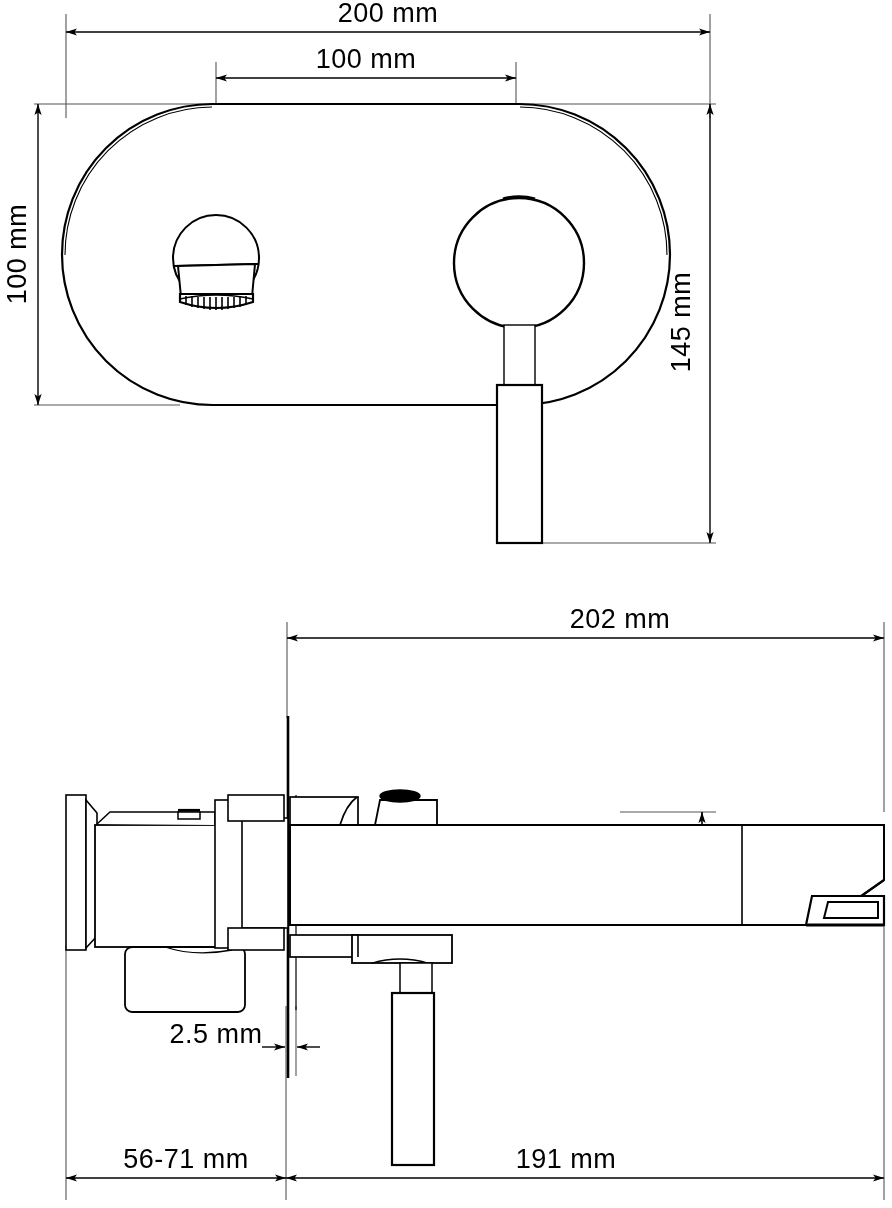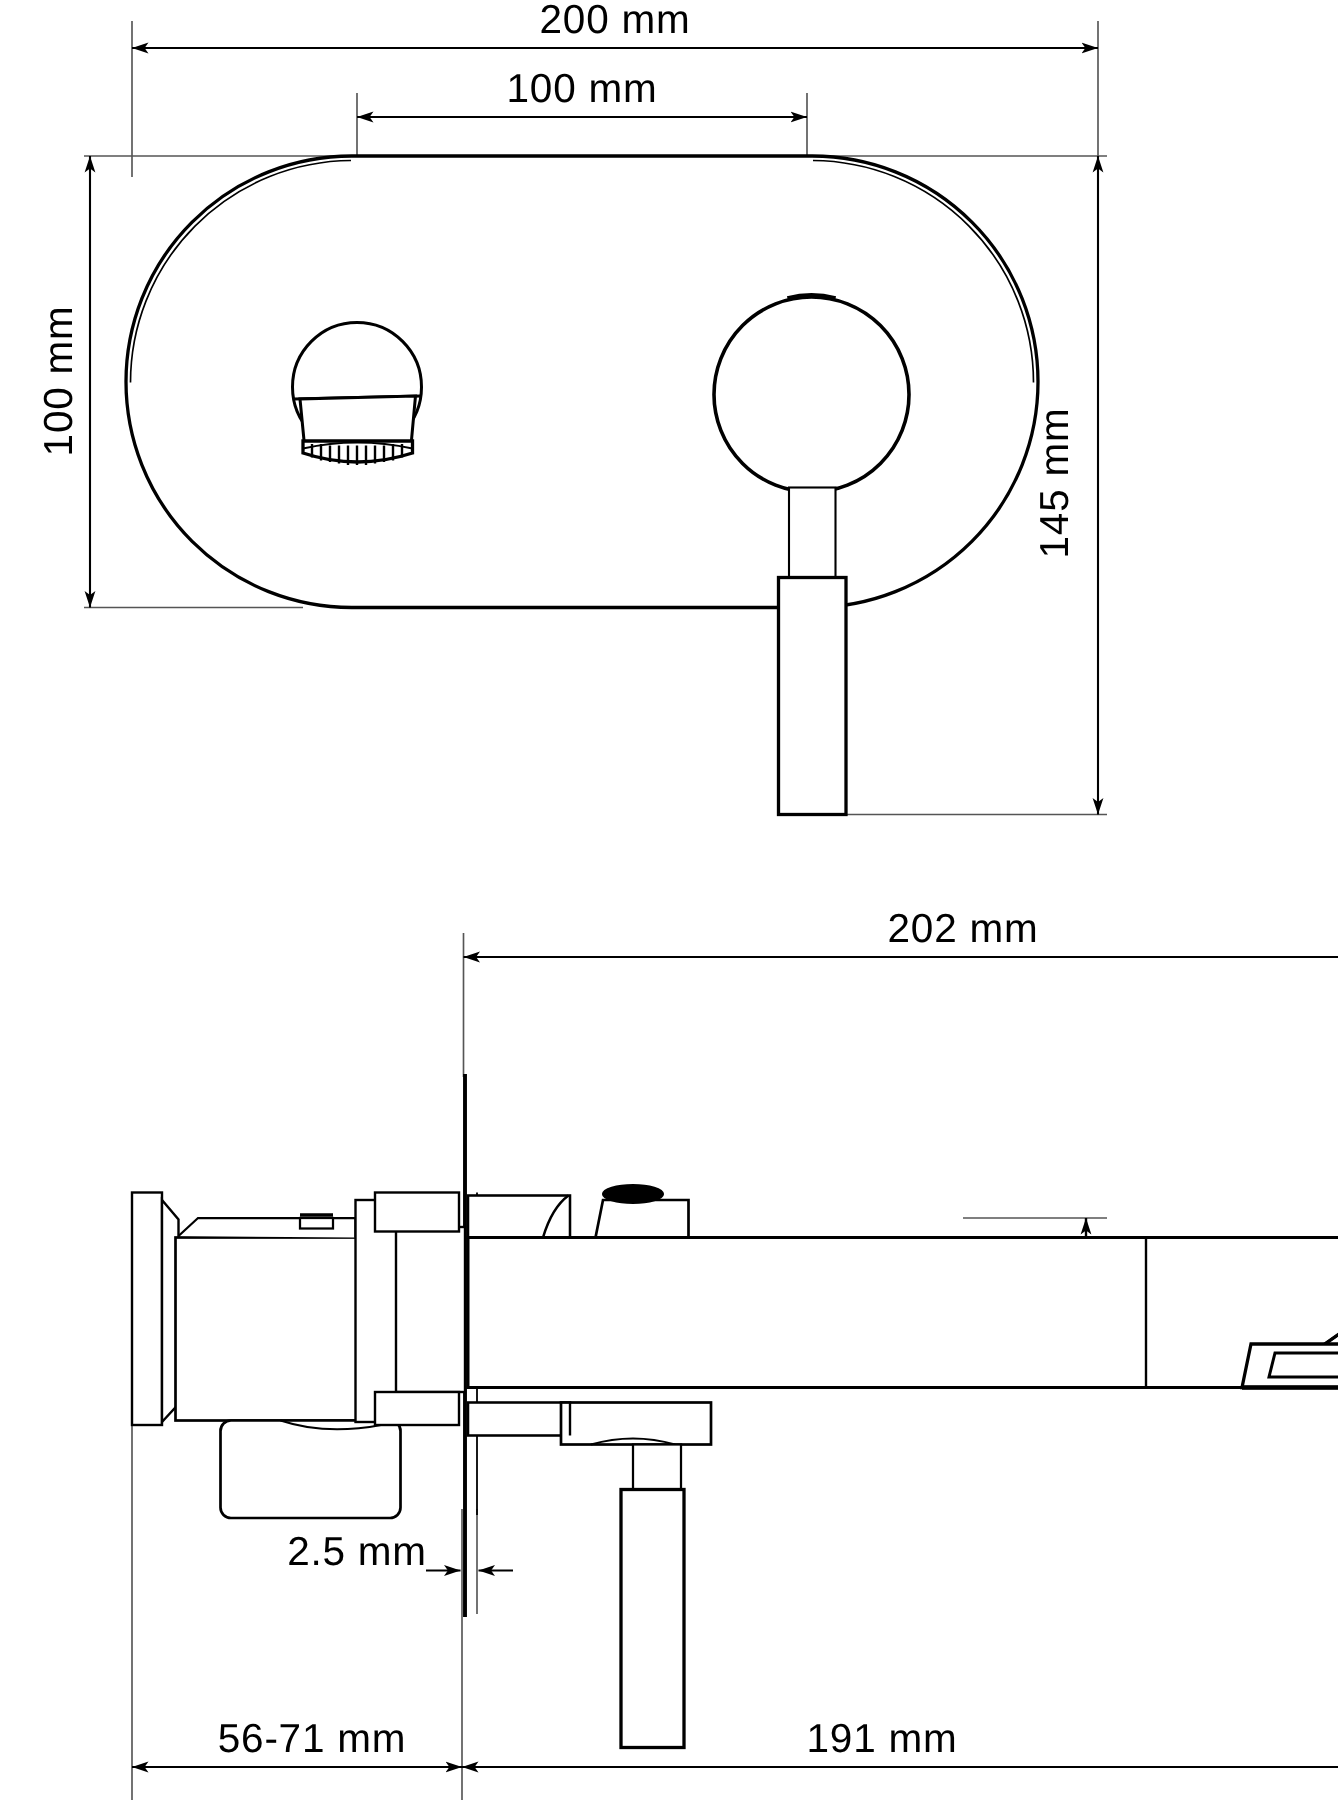--- a/index.html
+++ b/index.html
@@ -3,21 +3,21 @@
 <meta charset="utf-8">
 <title>Faucet Technical Drawing</title>
 <style>
   html,body{margin:0;padding:0;background:#ffffff;}
   body{
     width:892px;height:1208px;
     font-family:"Liberation Sans","DejaVu Sans",sans-serif;
     color:#000;
     overflow:hidden;
   }
-  #sheet{position:relative;width:741px;height:1208px;background:#4d7c0f;margin-left:22px;}
+  #sheet{position:relative;width:741px;height:1208px;background:#4d7c0f;}
   #sheet svg{display:block;}
   .dimtext{
     font-family:"Liberation Sans","DejaVu Sans",sans-serif;
     font-size:27px;
     fill:#000;
     letter-spacing:0.5px;
   }
 </style>
 </head>
 <body>

